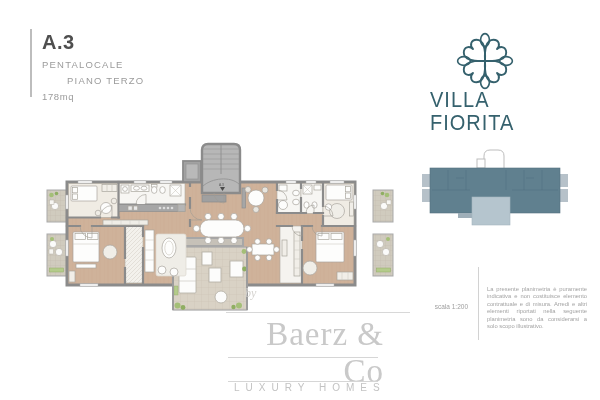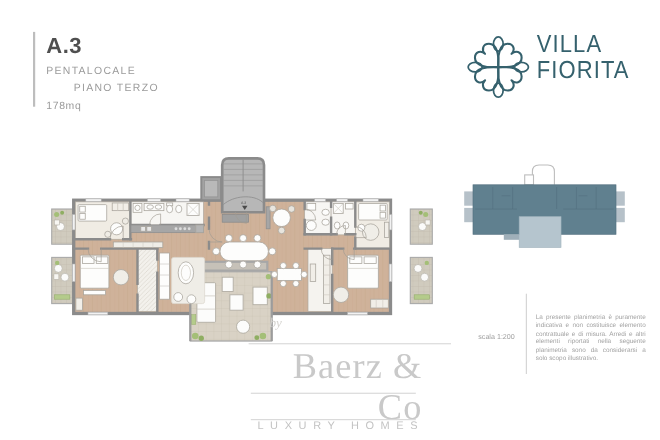--- a/index.html
+++ b/index.html
@@ -8,21 +8,21 @@
 
   
   .unit-rule{position:absolute;left:30px;top:29px;width:2px;height:68px;background:#bdbdbd;}
   .unit-label{position:absolute;left:42px;top:31px;font-size:20px;font-weight:bold;color:#4f4f4f;letter-spacing:.5px;}
   .unit-line{position:absolute;left:42px;font-size:9.5px;color:#9b9b9b;letter-spacing:1.2px;}
   .unit-type{top:59px;}
   .unit-floor{top:75px;padding-left:25px;}
   .unit-area{top:91px;letter-spacing:.6px;}
 
   
-  .brand{position:absolute;left:424px;top:32px;display:flex;align-items:flex-start;color:#35616d;}
+  .brand{position:absolute;left:424px;top:32px;display:flex;align-items:flex-end;color:#35616d;flex-direction:column;}
   .brand-icon{width:58px;height:58px;}
   .brand-text{margin-left:6px;font-size:20px;font-weight:300;letter-spacing:1px;line-height:21px;
               transform:scaleY(1.12);transform-origin:left center;}
 
   
   .plan-svg{position:absolute;left:40px;top:140px;}
   .keyplan-svg{position:absolute;left:420px;top:148px;}
 
   
   .scale-label{position:absolute;left:418px;top:303px;width:50px;text-align:right;font-size:6.5px;color:#9e9e9e;}

